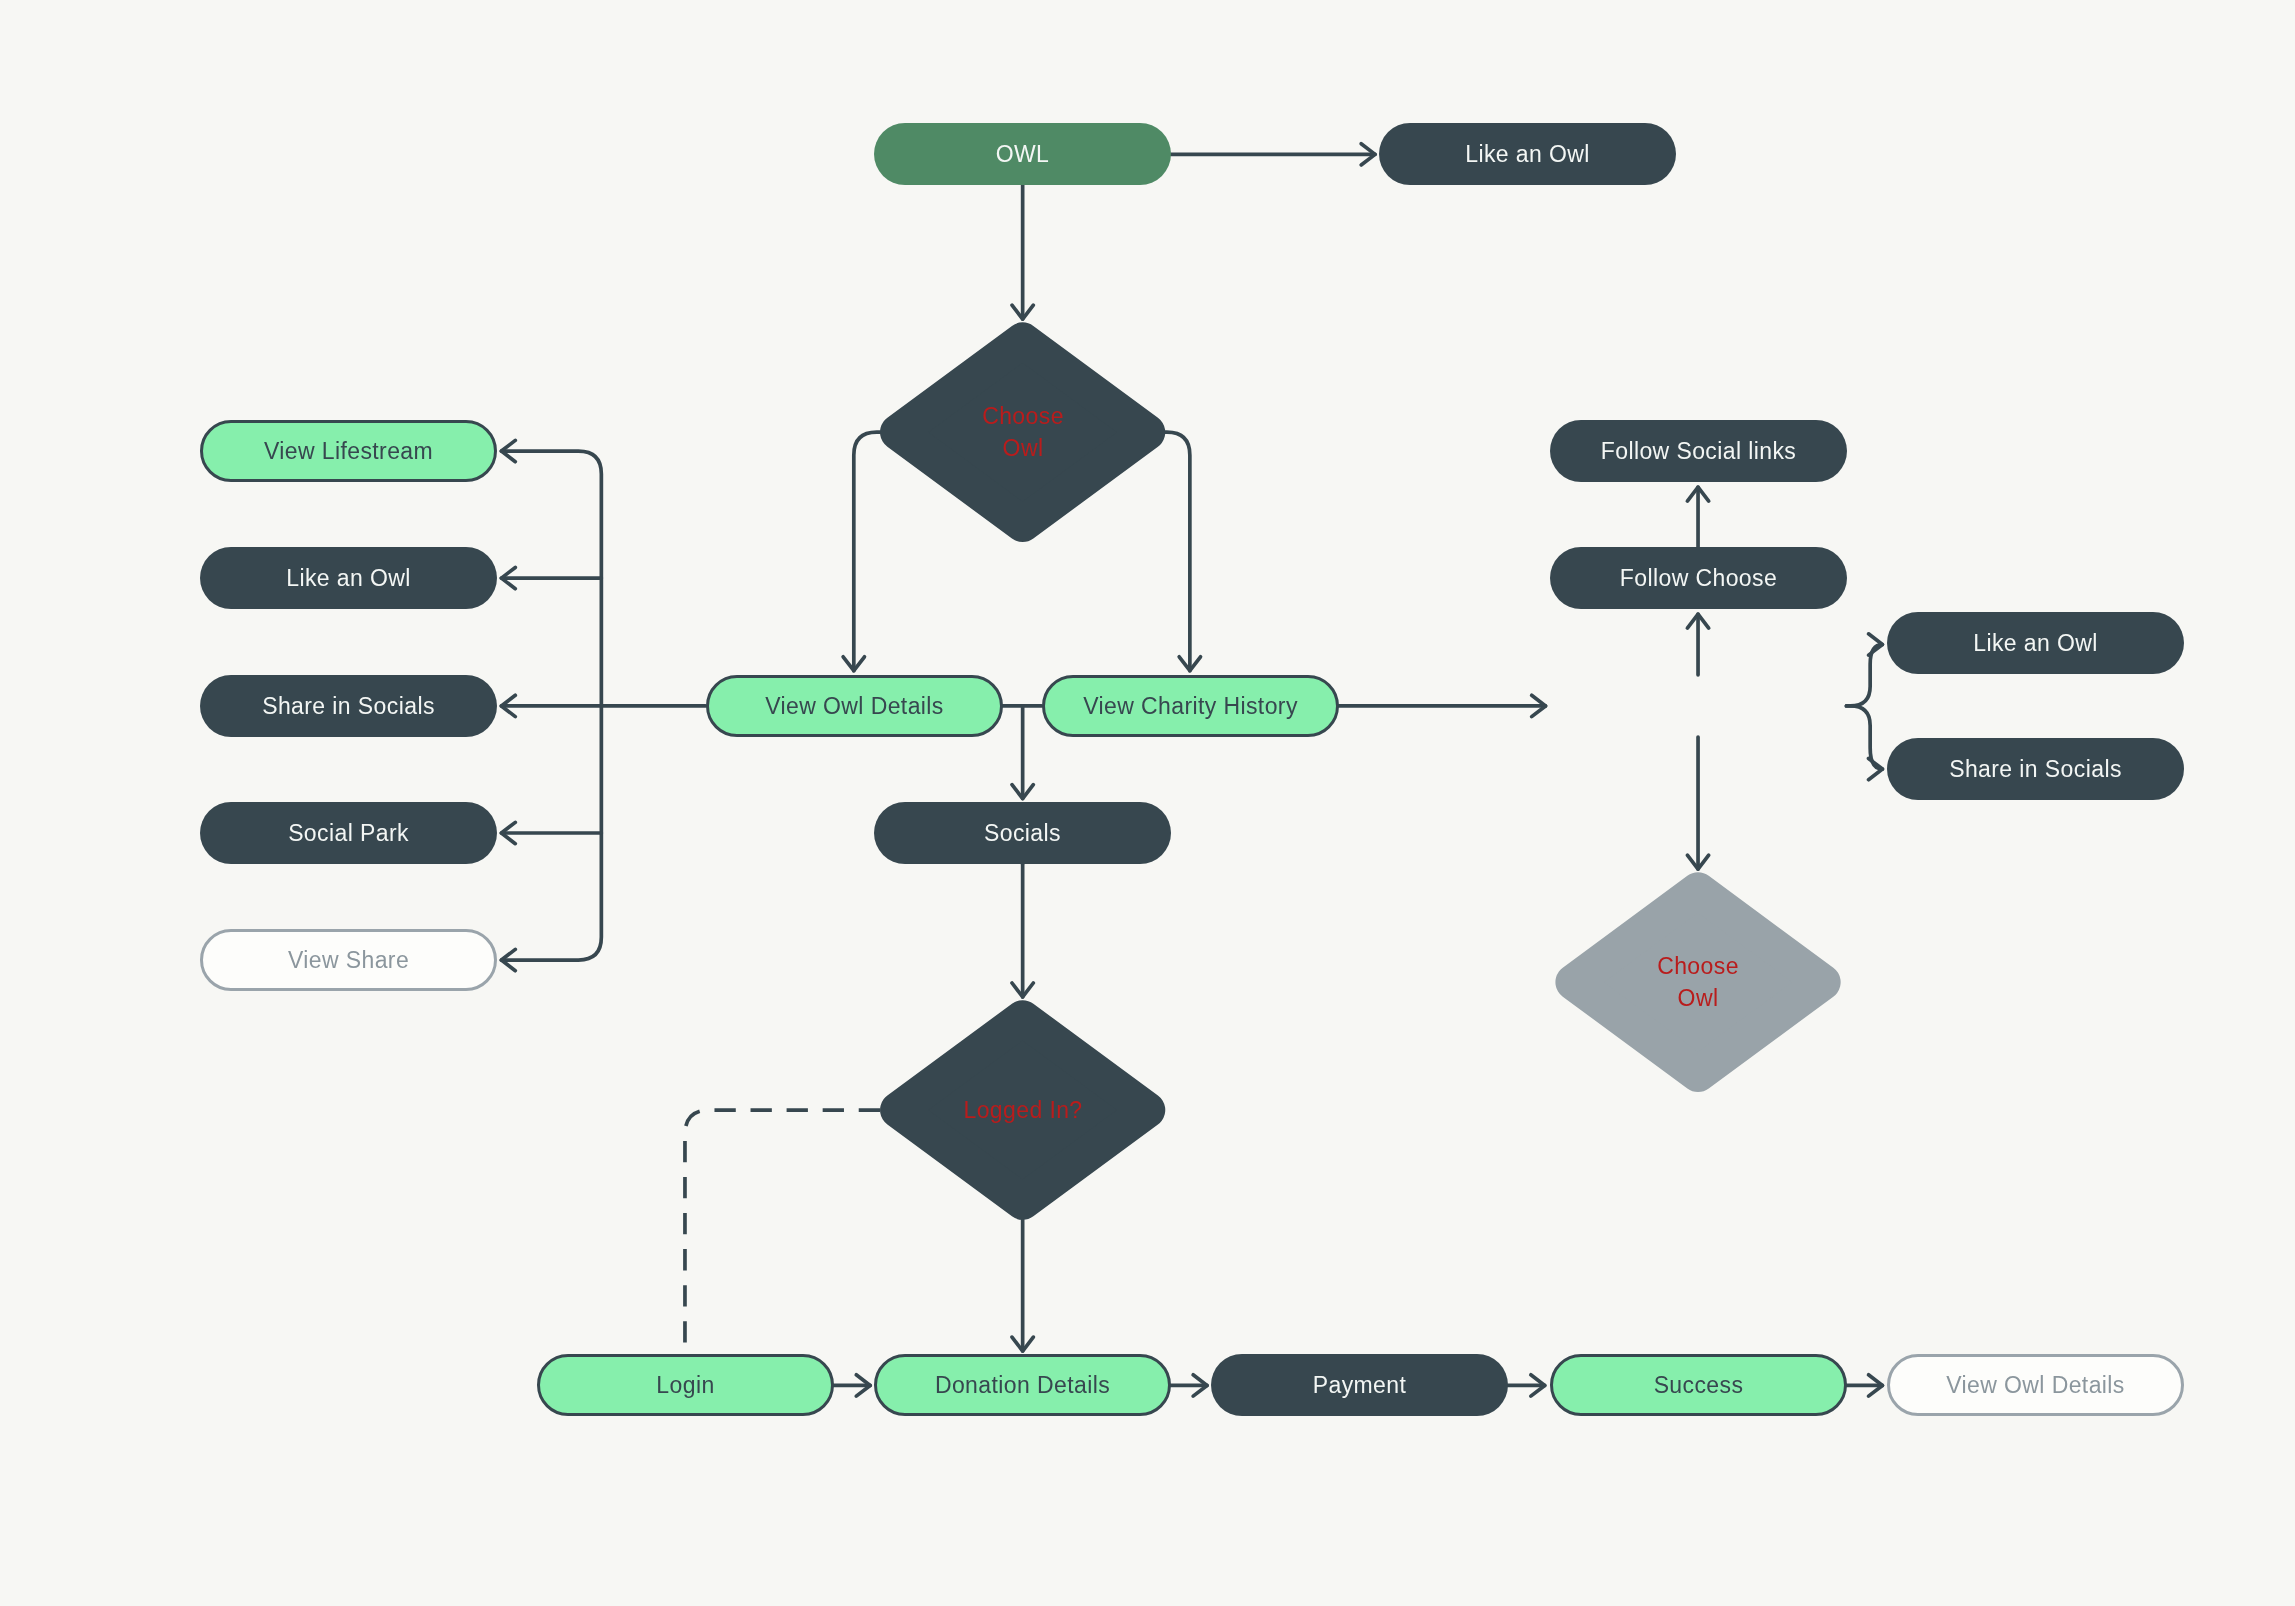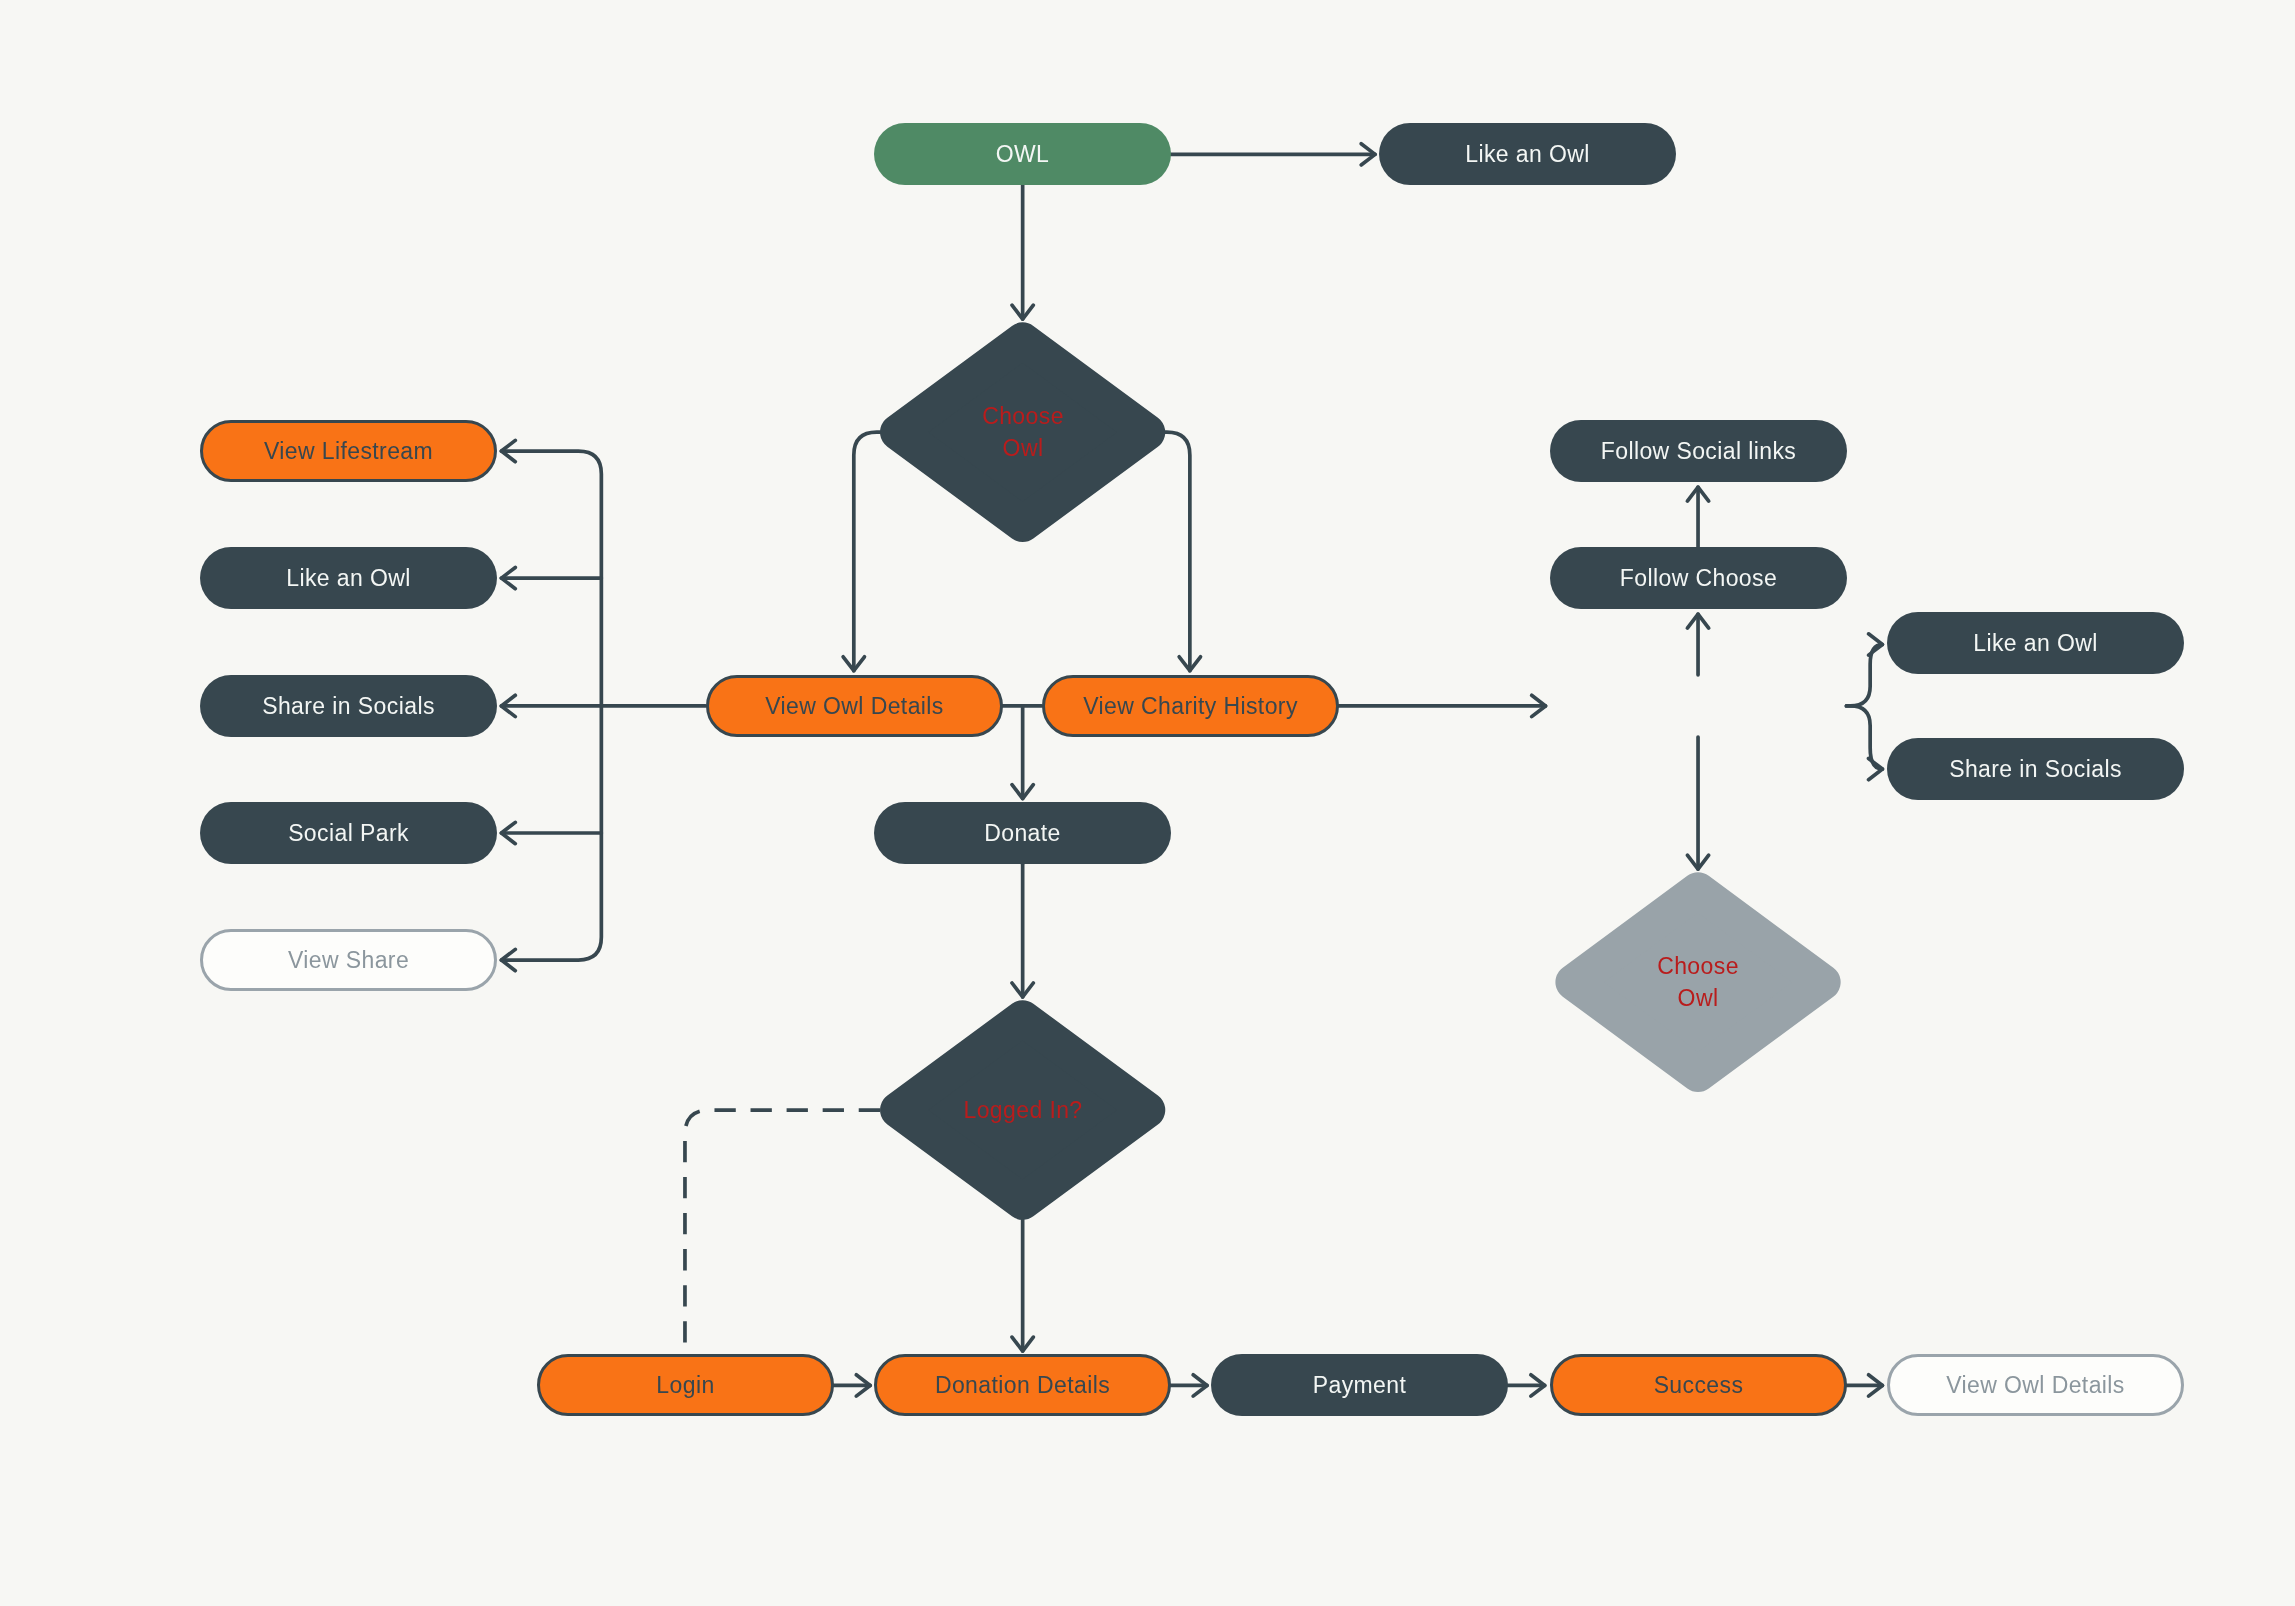--- a/index.html
+++ b/index.html
@@ -28,21 +28,21 @@
     display:flex;
     align-items:center;
     justify-content:center;
     font-size:23px;
     letter-spacing:0.4px;
     white-space:nowrap;
     z-index:2;
   }
   .kind-green{background:#4f8a65;color:#f3f6f4;}
   .kind-dark{background:#37474f;color:#f3f6f4;}
-  .kind-outline{background:#f97316;border:3.3px solid #37474f;color:#37474f;}
+  .kind-outline{background:#86efac;border:3.3px solid #37474f;color:#37474f;}
   .kind-muted{background:#fdfdfb;border:3.3px solid #9aa4ab;color:#8b969d;}
   .diamond-label{
     position:absolute;
     transform:translate(-50%,-50%);
     color:#b91c1c;
     font-size:23px;
     letter-spacing:0.4px;
     line-height:1.4;
     text-align:center;
     white-space:pre-line;
@@ -107,21 +107,21 @@
   <div class="node kind-muted" style="left:156px;top:929px;">View Share</div>
 
   <div class="node kind-outline" style="left:662px;top:675px;">View Owl Details</div>
   <div class="node kind-outline" style="left:998px;top:675px;">View Charity History</div>
 
   <div class="node kind-dark" style="left:1506px;top:420px;">Follow Social links</div>
   <div class="node kind-dark" style="left:1506px;top:547px;">Follow Choose</div>
   <div class="node kind-dark" style="left:1843px;top:612px;">Like an Owl</div>
   <div class="node kind-dark" style="left:1843px;top:738px;">Share in Socials</div>
 
-  <div class="node kind-dark" style="left:830px;top:802px;">Donate</div>
+  <div class="node kind-dark" style="left:830px;top:802px;">Socials</div>
 
   <div class="node kind-outline" style="left:493px;top:1354px;">Login</div>
   <div class="node kind-outline" style="left:830px;top:1354px;">Donation Details</div>
   <div class="node kind-dark" style="left:1167px;top:1354px;">Payment</div>
   <div class="node kind-outline" style="left:1506px;top:1354px;">Success</div>
   <div class="node kind-muted" style="left:1843px;top:1354px;">View Owl Details</div>
 
   <div class="diamond-label" style="left:979px;top:432px;">Choose
 Owl</div>
   <div class="diamond-label" style="left:979px;top:1110px;">Logged In?</div>

